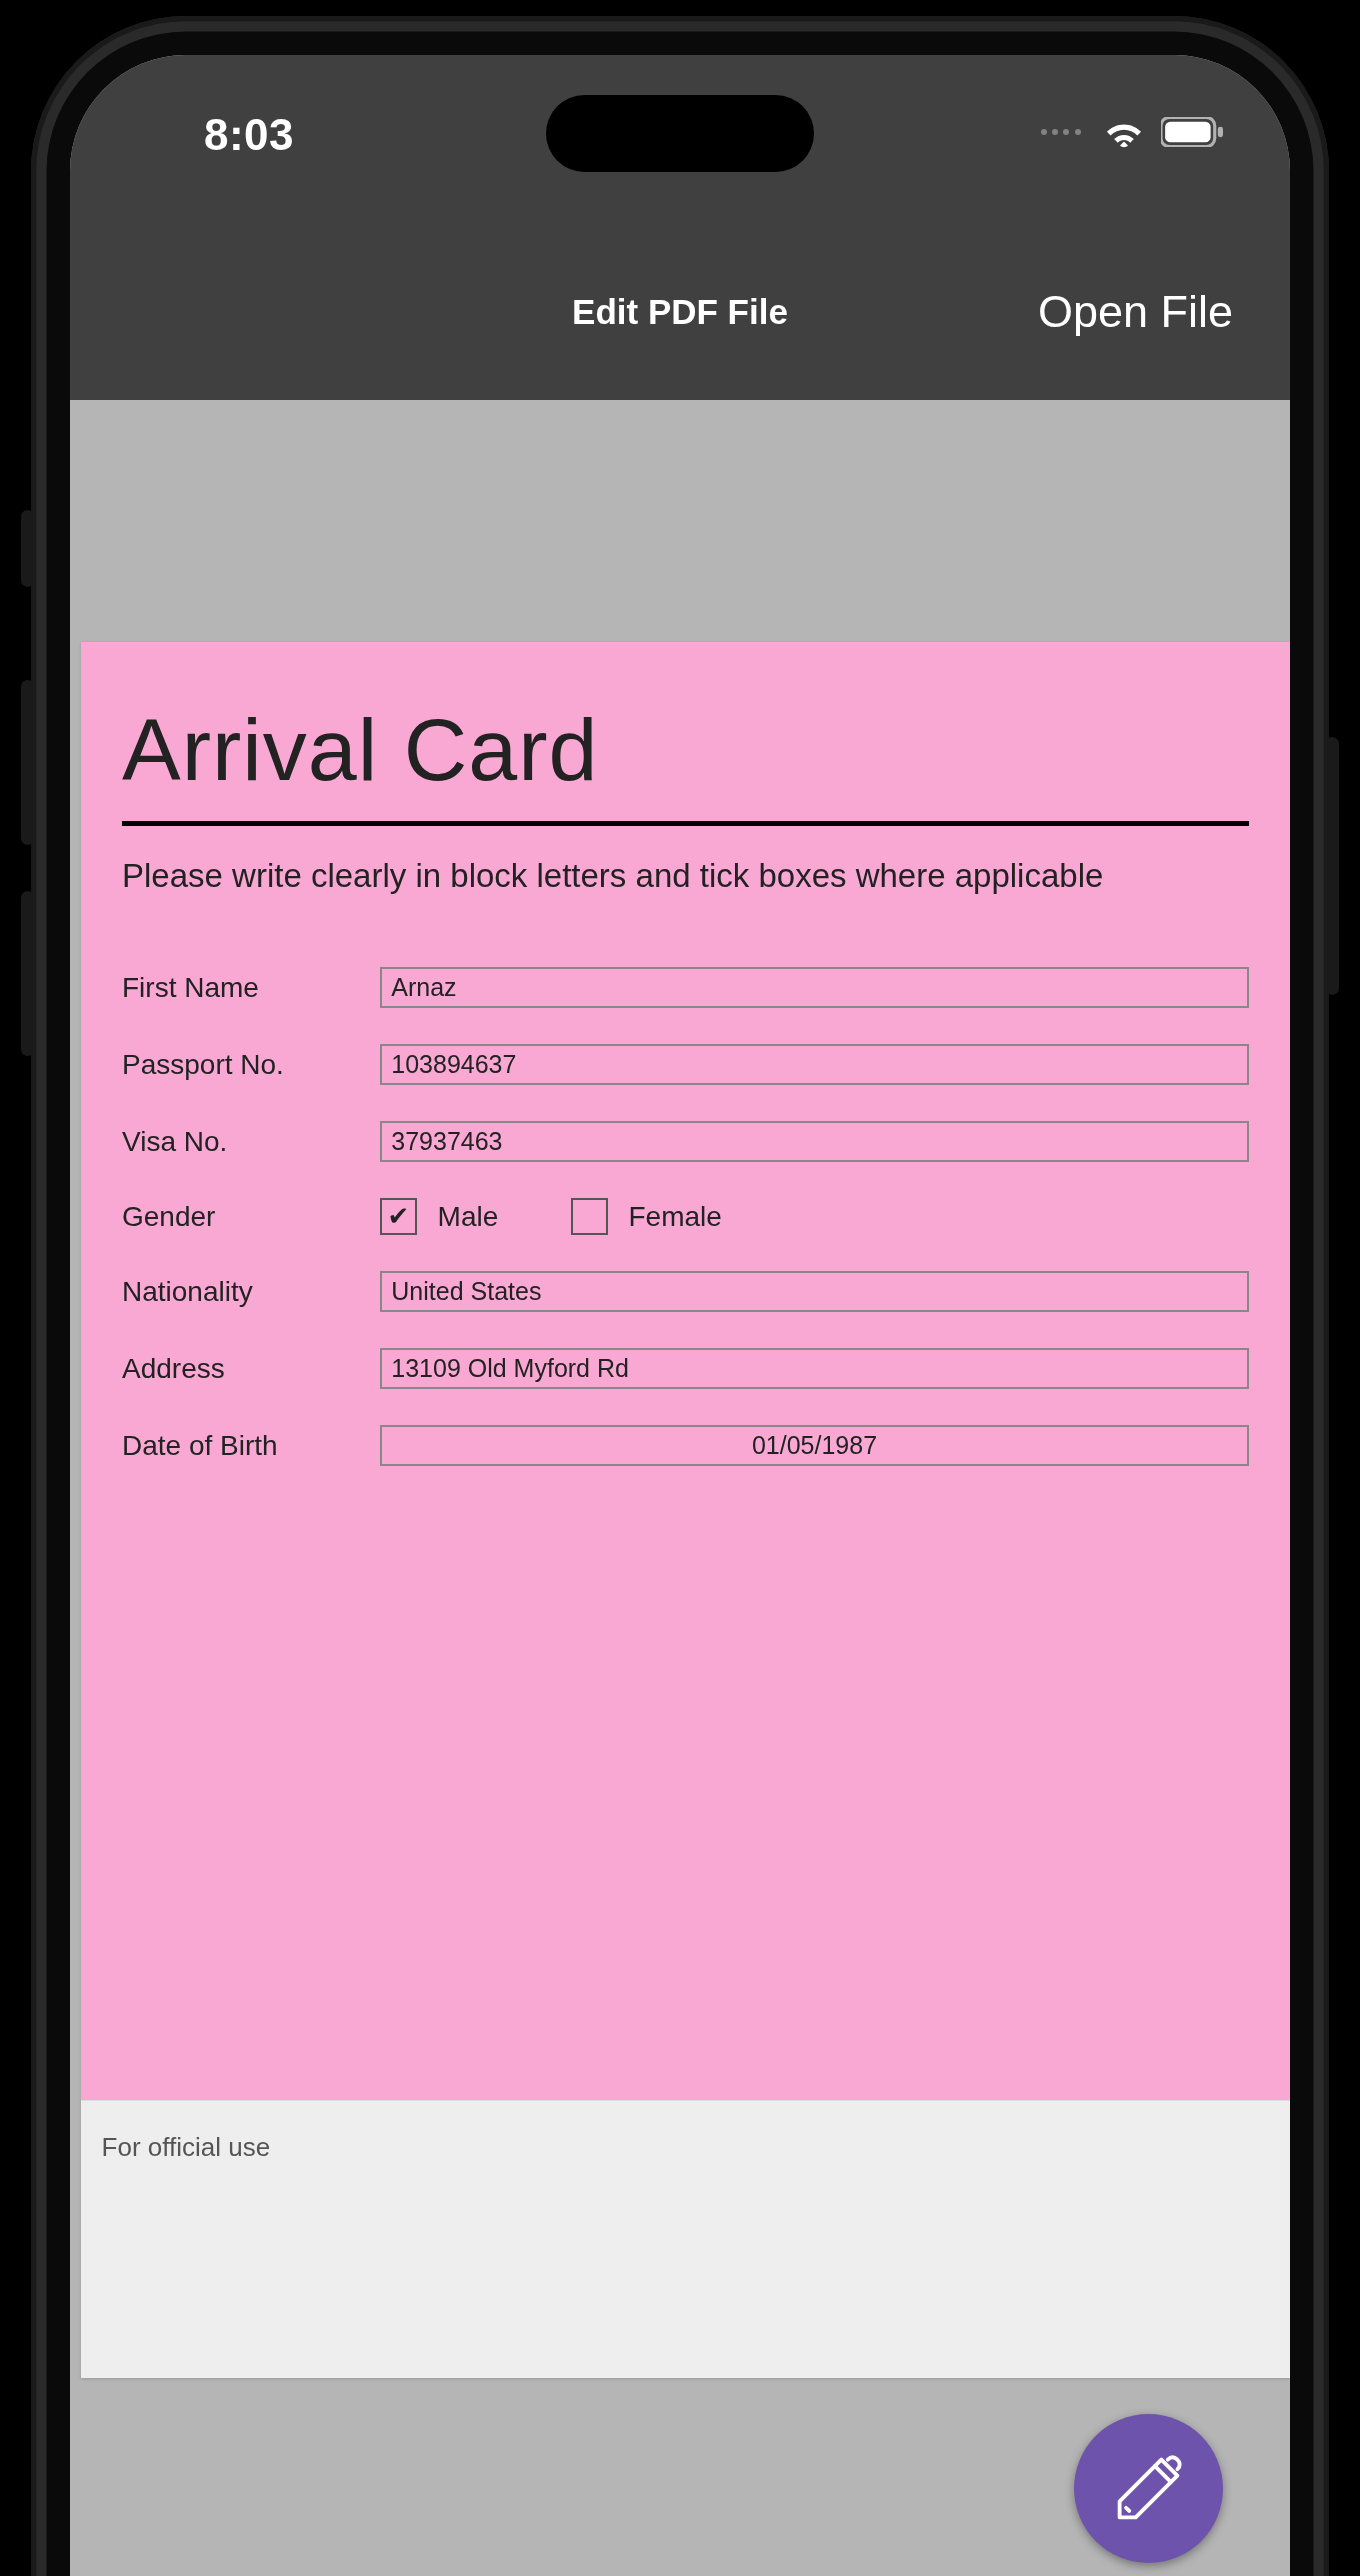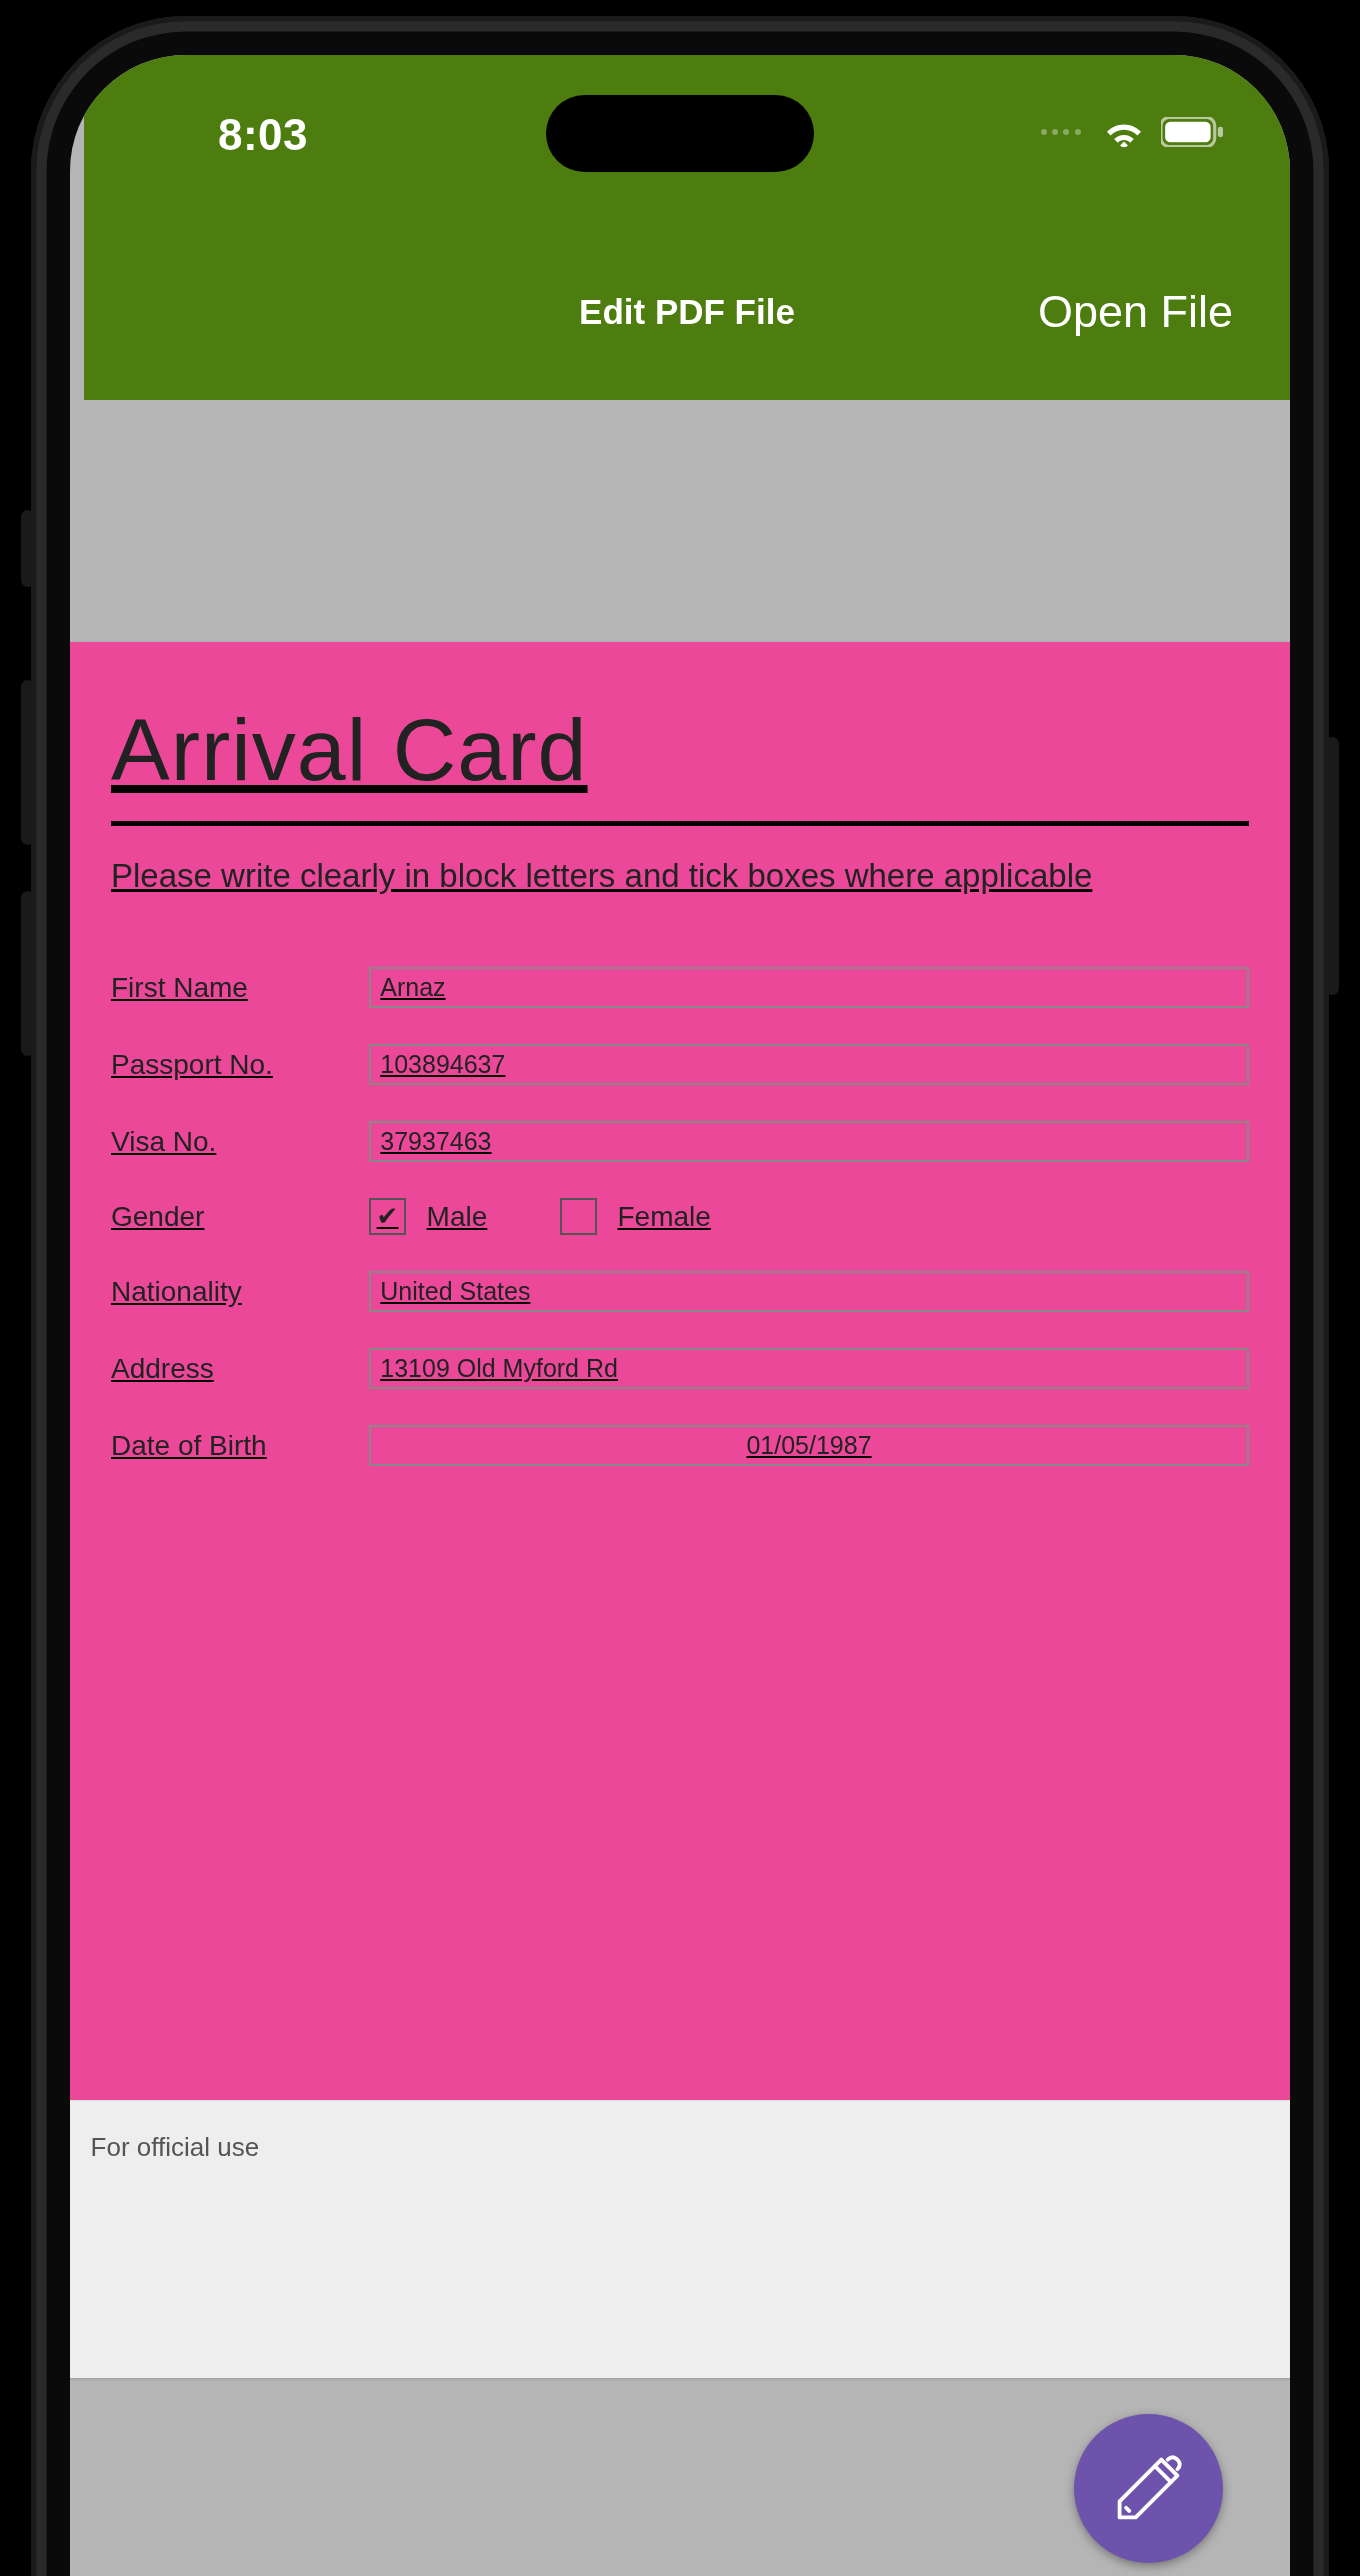--- a/index.html
+++ b/index.html
@@ -53,23 +53,23 @@
     width: 268px;
     height: 77px;
     background: #000;
     border-radius: 41px;
     z-index: 50;
   }
 
   
   .topbar {
     position: absolute;
-    top: 0; left: 14px; right: 0;
+    top: 0; left: 0; right: 0;
     height: 345px;
-    background: #4d7c0f;
+    background: #404040;
     color: #fff;
     z-index: 10;
   }
   .status-row {
     position: absolute;
     left: 0; right: 0;
     top: 0;
     height: 155px;
     display: flex;
     align-items: center;
@@ -122,26 +122,25 @@
   .doc-wrap {
     position: absolute;
     top: 345px;
     bottom: 0;
     left: 0; right: 0;
     background: #b5b5b5;
     overflow: hidden;
   }
   .page {
     position: absolute;
-    left: 0; right: 0;
+    left: 11px; right: 0;
     top: 242px;
     height: 1736px;
-    background: #ec4899;
+    background: #f9a8d4;
     box-shadow: 0 1px 3.1px rgba(0,0,0,0.15);
-    text-decoration: underline;
   }
   .page-inner {
     padding: 57px 41px 0 41px;
     font-family: Verdana, Geneva, sans-serif;
     color: #222;
   }
   .doc-title {
     font-size: 88px;
     font-weight: 400;
     letter-spacing: 1px;

